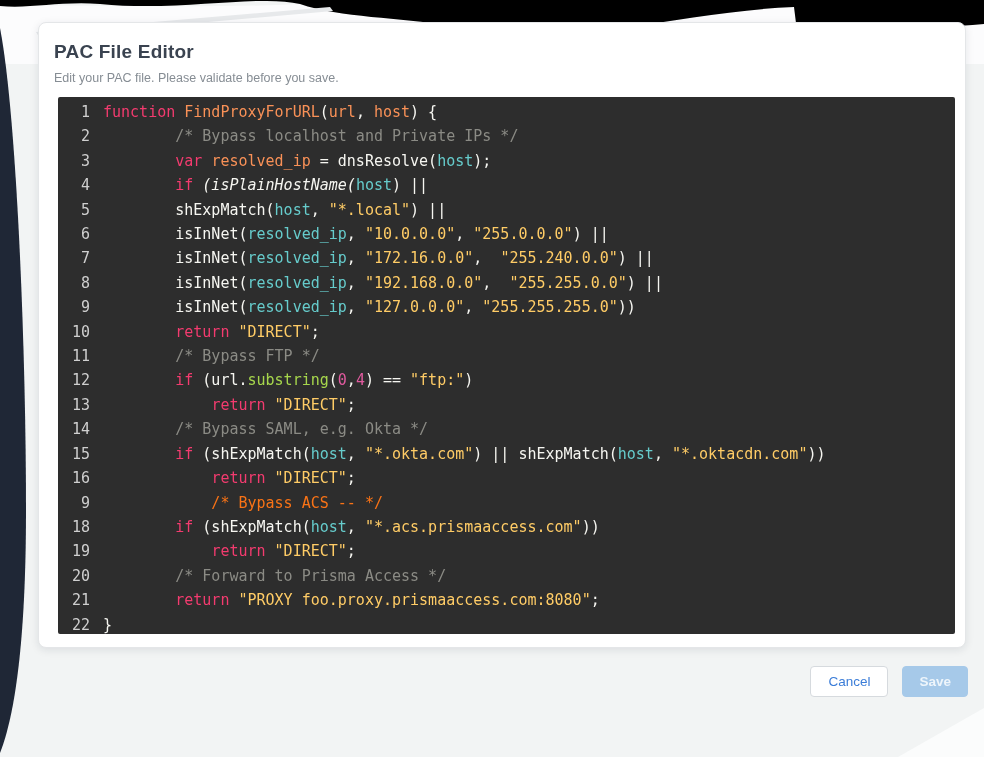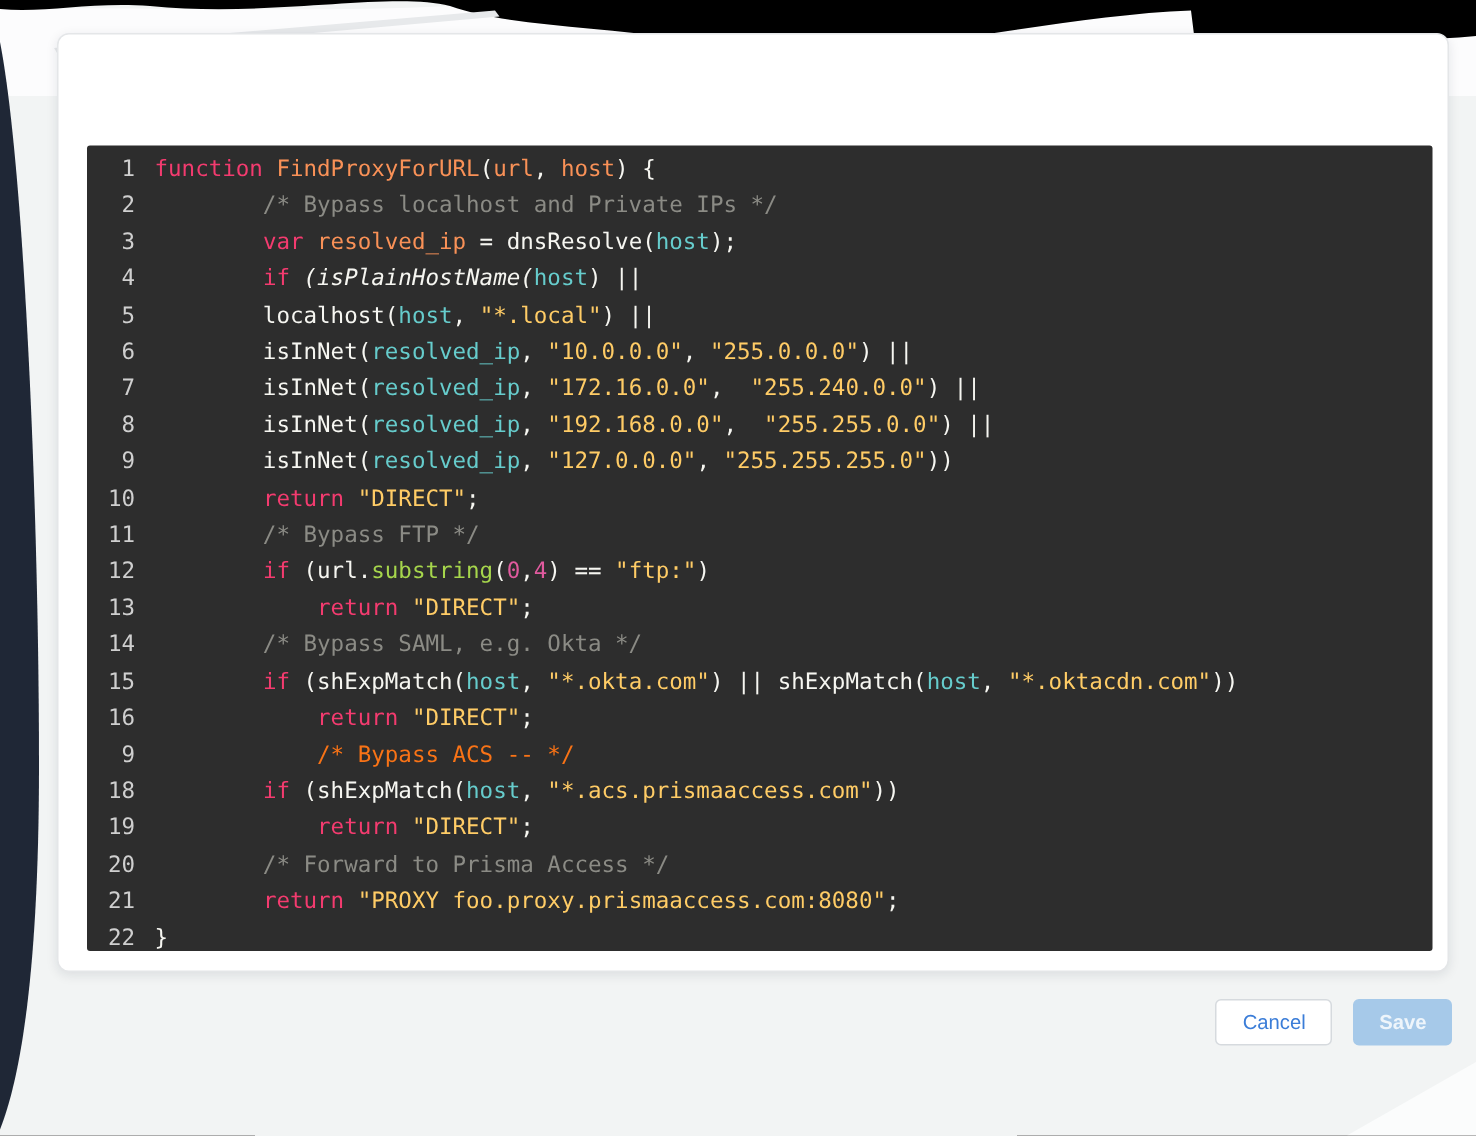--- a/index.html
+++ b/index.html
@@ -63,27 +63,29 @@
     <path d="M0,0 H984 V24 C930,30 850,20 797,31 L794,7 C740,9 680,20 620,28 C560,34 500,36 450,26 C400,17 340,18 300,4 C260,-6 180,12 100,4 C60,1 30,9 0,6 Z" fill="#000000"></path>
 
     <path d="M36,32 L330,7 L333,11 L39,37 Z" fill="#e7e9eb"></path>
 
     <path d="M0,28 C16,110 26,340 26,510 C26,640 15,715 0,753 Z" fill="#1f2736"></path>
 
     <path d="M898,757 L984,708 L984,757 Z" fill="#fbfcfc"></path>
   </svg>
 
   <div class="card">
+    <div class="page-title">PAC File Editor</div>
+    <div class="page-subtitle">Edit your PAC file. Please validate before you save.</div>
     <div class="editor">
       <div>
           <div class="code-line"><span class="gutter" style="color: rgb(207, 207, 207);">1</span><span><span style="color: rgb(243, 59, 111);">function</span><span style="color: rgb(246, 246, 241);"> </span><span style="color: rgb(249, 145, 87);">FindProxyForURL</span><span style="color: rgb(246, 246, 241);">(</span><span style="color: rgb(249, 145, 87);">url</span><span style="color: rgb(246, 246, 241);">, </span><span style="color: rgb(249, 145, 87);">host</span><span style="color: rgb(246, 246, 241);">) {</span></span></div>
           <div class="code-line"><span class="gutter" style="color: rgb(207, 207, 207);">2</span><span><span style="color: rgb(139, 139, 133);">        /* Bypass localhost and Private IPs */</span></span></div>
           <div class="code-line"><span class="gutter" style="color: rgb(207, 207, 207);">3</span><span><span style="color: rgb(246, 246, 241);">        </span><span style="color: rgb(243, 59, 111);">var</span><span style="color: rgb(246, 246, 241);"> </span><span style="color: rgb(249, 145, 87);">resolved_ip</span><span style="color: rgb(246, 246, 241);"> = dnsResolve(</span><span style="color: rgb(102, 204, 204);">host</span><span style="color: rgb(246, 246, 241);">);</span></span></div>
           <div class="code-line"><span class="gutter" style="color: rgb(207, 207, 207);">4</span><span><span style="color: rgb(246, 246, 241);">        </span><span style="color: rgb(243, 59, 111);">if</span><span style="color: rgb(246, 246, 241); font-style: italic;"> (isPlainHostName(</span><span style="color: rgb(102, 204, 204);">host</span><span style="color: rgb(246, 246, 241);">) ||</span></span></div>
-          <div class="code-line"><span class="gutter" style="color: rgb(207, 207, 207);">5</span><span><span style="color: rgb(246, 246, 241);">        localhost(</span><span style="color: rgb(102, 204, 204);">host</span><span style="color: rgb(246, 246, 241);">, </span><span style="color: rgb(255, 204, 102);">"*.local"</span><span style="color: rgb(246, 246, 241);">) ||</span></span></div>
+          <div class="code-line"><span class="gutter" style="color: rgb(207, 207, 207);">5</span><span><span style="color: rgb(246, 246, 241);">        shExpMatch(</span><span style="color: rgb(102, 204, 204);">host</span><span style="color: rgb(246, 246, 241);">, </span><span style="color: rgb(255, 204, 102);">"*.local"</span><span style="color: rgb(246, 246, 241);">) ||</span></span></div>
           <div class="code-line"><span class="gutter" style="color: rgb(207, 207, 207);">6</span><span><span style="color: rgb(246, 246, 241);">        isInNet(</span><span style="color: rgb(102, 204, 204);">resolved_ip</span><span style="color: rgb(246, 246, 241);">, </span><span style="color: rgb(255, 204, 102);">"10.0.0.0"</span><span style="color: rgb(246, 246, 241);">, </span><span style="color: rgb(255, 204, 102);">"255.0.0.0"</span><span style="color: rgb(246, 246, 241);">) ||</span></span></div>
           <div class="code-line"><span class="gutter" style="color: rgb(207, 207, 207);">7</span><span><span style="color: rgb(246, 246, 241);">        isInNet(</span><span style="color: rgb(102, 204, 204);">resolved_ip</span><span style="color: rgb(246, 246, 241);">, </span><span style="color: rgb(255, 204, 102);">"172.16.0.0"</span><span style="color: rgb(246, 246, 241);">,  </span><span style="color: rgb(255, 204, 102);">"255.240.0.0"</span><span style="color: rgb(246, 246, 241);">) ||</span></span></div>
           <div class="code-line"><span class="gutter" style="color: rgb(207, 207, 207);">8</span><span><span style="color: rgb(246, 246, 241);">        isInNet(</span><span style="color: rgb(102, 204, 204);">resolved_ip</span><span style="color: rgb(246, 246, 241);">, </span><span style="color: rgb(255, 204, 102);">"192.168.0.0"</span><span style="color: rgb(246, 246, 241);">,  </span><span style="color: rgb(255, 204, 102);">"255.255.0.0"</span><span style="color: rgb(246, 246, 241);">) ||</span></span></div>
           <div class="code-line"><span class="gutter" style="color: rgb(207, 207, 207);">9</span><span><span style="color: rgb(246, 246, 241);">        isInNet(</span><span style="color: rgb(102, 204, 204);">resolved_ip</span><span style="color: rgb(246, 246, 241);">, </span><span style="color: rgb(255, 204, 102);">"127.0.0.0"</span><span style="color: rgb(246, 246, 241);">, </span><span style="color: rgb(255, 204, 102);">"255.255.255.0"</span><span style="color: rgb(246, 246, 241);">))</span></span></div>
           <div class="code-line"><span class="gutter" style="color: rgb(207, 207, 207);">10</span><span><span style="color: rgb(246, 246, 241);">        </span><span style="color: rgb(243, 59, 111);">return</span><span style="color: rgb(246, 246, 241);"> </span><span style="color: rgb(255, 204, 102);">"DIRECT"</span><span style="color: rgb(246, 246, 241);">;</span></span></div>
           <div class="code-line"><span class="gutter" style="color: rgb(207, 207, 207);">11</span><span><span style="color: rgb(139, 139, 133);">        /* Bypass FTP */</span></span></div>
           <div class="code-line"><span class="gutter" style="color: rgb(207, 207, 207);">12</span><span><span style="color: rgb(246, 246, 241);">        </span><span style="color: rgb(243, 59, 111);">if</span><span style="color: rgb(246, 246, 241);"> (url.</span><span style="color: rgb(166, 214, 76);">substring</span><span style="color: rgb(246, 246, 241);">(</span><span style="color: rgb(224, 90, 158);">0</span><span style="color: rgb(246, 246, 241);">,</span><span style="color: rgb(224, 90, 158);">4</span><span style="color: rgb(246, 246, 241);">) == </span><span style="color: rgb(255, 204, 102);">"ftp:"</span><span style="color: rgb(246, 246, 241);">)</span></span></div>
           <div class="code-line"><span class="gutter" style="color: rgb(207, 207, 207);">13</span><span><span style="color: rgb(246, 246, 241);">            </span><span style="color: rgb(243, 59, 111);">return</span><span style="color: rgb(246, 246, 241);"> </span><span style="color: rgb(255, 204, 102);">"DIRECT"</span><span style="color: rgb(246, 246, 241);">;</span></span></div>
           <div class="code-line"><span class="gutter" style="color: rgb(207, 207, 207);">14</span><span><span style="color: rgb(139, 139, 133);">        /* Bypass SAML, e.g. Okta */</span></span></div>
           <div class="code-line"><span class="gutter" style="color: rgb(207, 207, 207);">15</span><span><span style="color: rgb(246, 246, 241);">        </span><span style="color: rgb(243, 59, 111);">if</span><span style="color: rgb(246, 246, 241);"> (shExpMatch(</span><span style="color: rgb(102, 204, 204);">host</span><span style="color: rgb(246, 246, 241);">, </span><span style="color: rgb(255, 204, 102);">"*.okta.com"</span><span style="color: rgb(246, 246, 241);">) || shExpMatch(</span><span style="color: rgb(102, 204, 204);">host</span><span style="color: rgb(246, 246, 241);">, </span><span style="color: rgb(255, 204, 102);">"*.oktacdn.com"</span><span style="color: rgb(246, 246, 241);">))</span></span></div>

